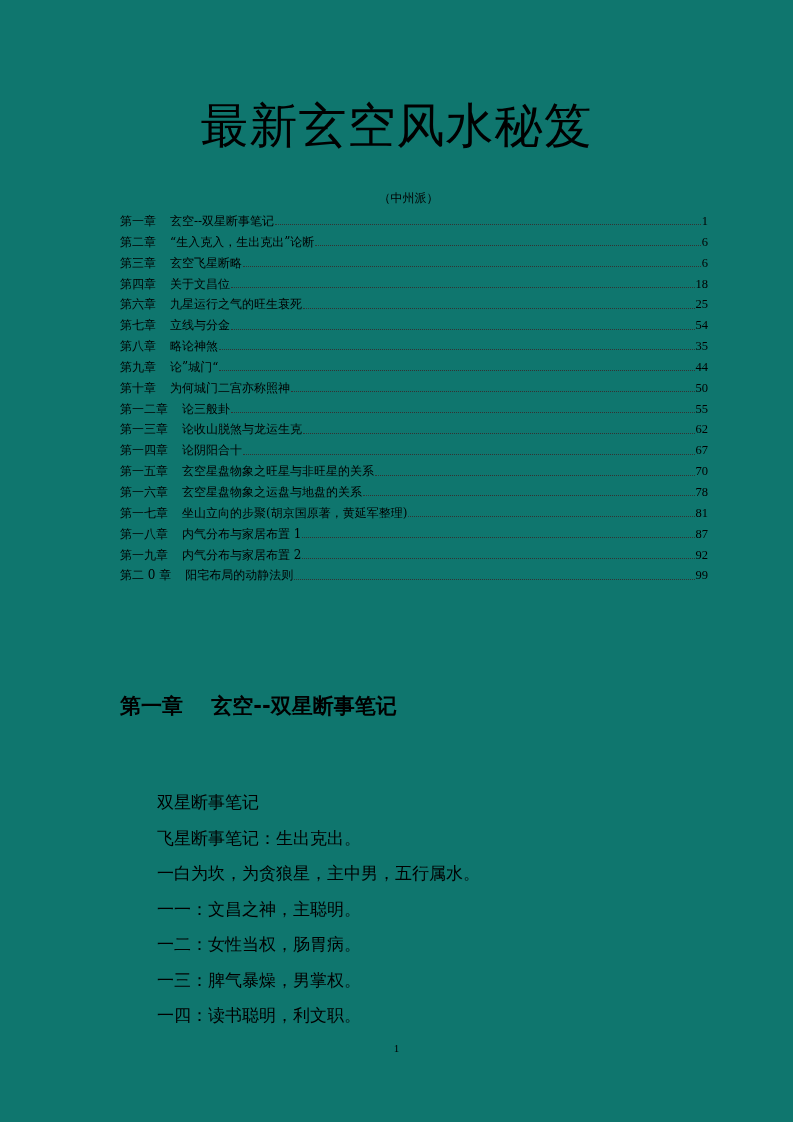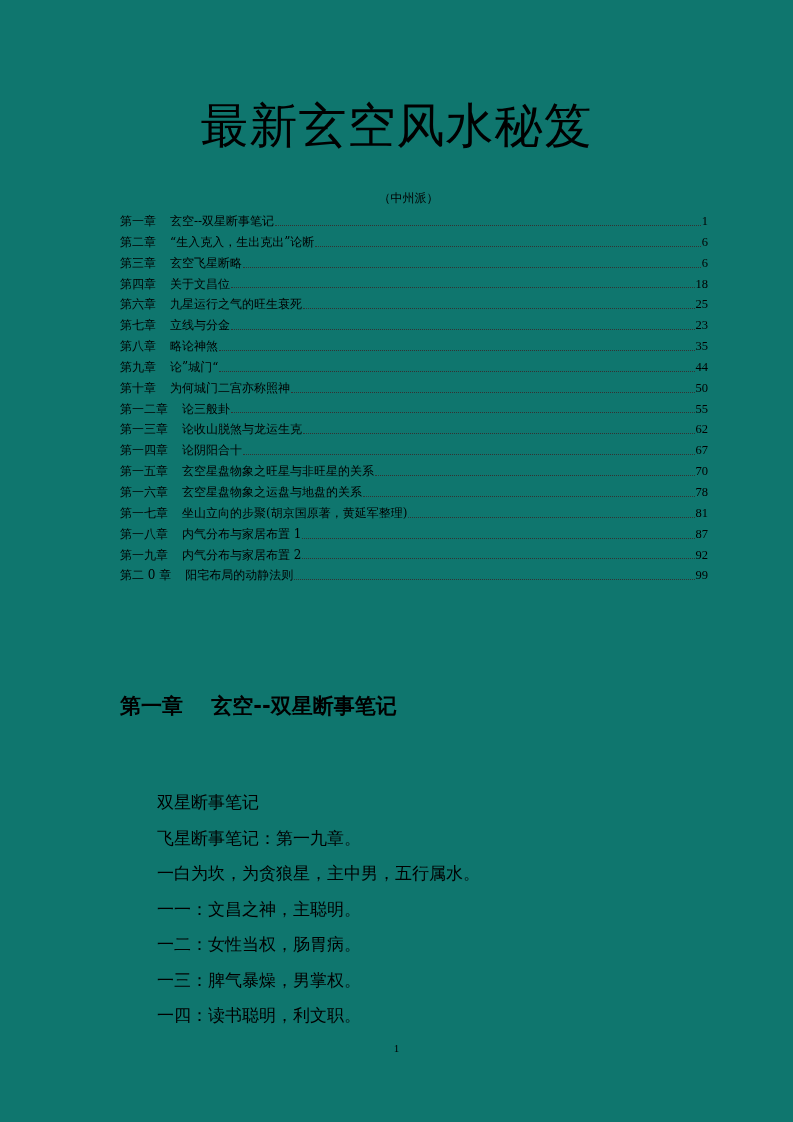--- a/index.html
+++ b/index.html
@@ -4,21 +4,21 @@
   <style>
     html, body { margin: 0; padding: 0; background: #ffffff; }
     body { width: 793px; height: 1122px; position: relative; overflow: hidden;
            font-family: "DejaVu Serif", "Liberation Serif", serif; color: #000; }
     .page { position: absolute; left: 0; top: 0; width: 793px; height: 1122px; background: #0f766e; }
     .title { position: absolute; left: 0; top: 95px; width: 793px; text-align: center;
              font-size: 48px; line-height: 60px; letter-spacing: 1px; font-weight: normal; }
     .subtitle { position: absolute; left: 12px; top: 190px; width: 793px; text-align: center;
                 font-size: 12px; line-height: 16px; }
     .toc { position: absolute; left: 120px; top: 211px; width: 588px; }
-    .toc-row { display: flex; align-items: flex-end; height: 20.85px; font-size: 12px; line-height: 20.85px; white-space: nowrap; }
+    .toc-row { display: flex; align-items: center; height: 20.85px; font-size: 12px; line-height: 20.85px; white-space: nowrap; }
     .toc-num { flex: 0 0 auto; }
     .toc-title { flex: 0 0 auto; margin-left: 14px; }
     .toc-dots { flex: 1 1 auto; overflow: hidden; margin: 0 1px; position: relative; height: 20px; }
     .toc-dots::after { content: ""; position: absolute; left: 0; right: 0; bottom: 6px;
                        border-bottom: 1px dotted #333; }
     .toc-page { flex: 0 0 auto; font-family: "Liberation Serif", serif; font-size: 12.5px; }
     .chapter-heading { position: absolute; left: 120px; top: 694px; font-family: "DejaVu Sans", "Liberation Sans", sans-serif;
                        font-size: 21px; font-weight: bold; line-height: 24px; white-space: pre; }
     .body-text { position: absolute; left: 157px; top: 785px; }
     .para { font-size: 17px; line-height: 35.5px; white-space: nowrap; }
@@ -60,21 +60,21 @@
       <div class="toc-row">
         <span class="toc-num">第六章</span>
         <span class="toc-title">九星运行之气的旺生衰死</span>
         <span class="toc-dots"></span>
         <span class="toc-page">25</span>
       </div>
       <div class="toc-row">
         <span class="toc-num">第七章</span>
         <span class="toc-title">立线与分金</span>
         <span class="toc-dots"></span>
-        <span class="toc-page">23</span>
+        <span class="toc-page">54</span>
       </div>
       <div class="toc-row">
         <span class="toc-num">第八章</span>
         <span class="toc-title">略论神煞</span>
         <span class="toc-dots"></span>
         <span class="toc-page">35</span>
       </div>
       <div class="toc-row">
         <span class="toc-num">第九章</span>
         <span class="toc-title">论”城门“</span>
@@ -140,21 +140,21 @@
         <span class="toc-title">阳宅布局的动静法则</span>
         <span class="toc-dots"></span>
         <span class="toc-page">99</span>
       </div>
     </div>
 
   <div class="chapter-heading">第一章　 玄空--双星断事笔记</div>
 
   <div class="body-text" id="body-text">
       <div class="para">双星断事笔记</div>
-      <div class="para">飞星断事笔记：第一九章。</div>
+      <div class="para">飞星断事笔记：生出克出。</div>
       <div class="para">一白为坎，为贪狼星，主中男，五行属水。</div>
       <div class="para">一一：文昌之神，主聪明。</div>
       <div class="para">一二：女性当权，肠胃病。</div>
       <div class="para">一三：脾气暴燥，男掌权。</div>
       <div class="para">一四：读书聪明，利文职。</div>
     </div>
 
   <div class="page-number">1</div>
 </div>
 

